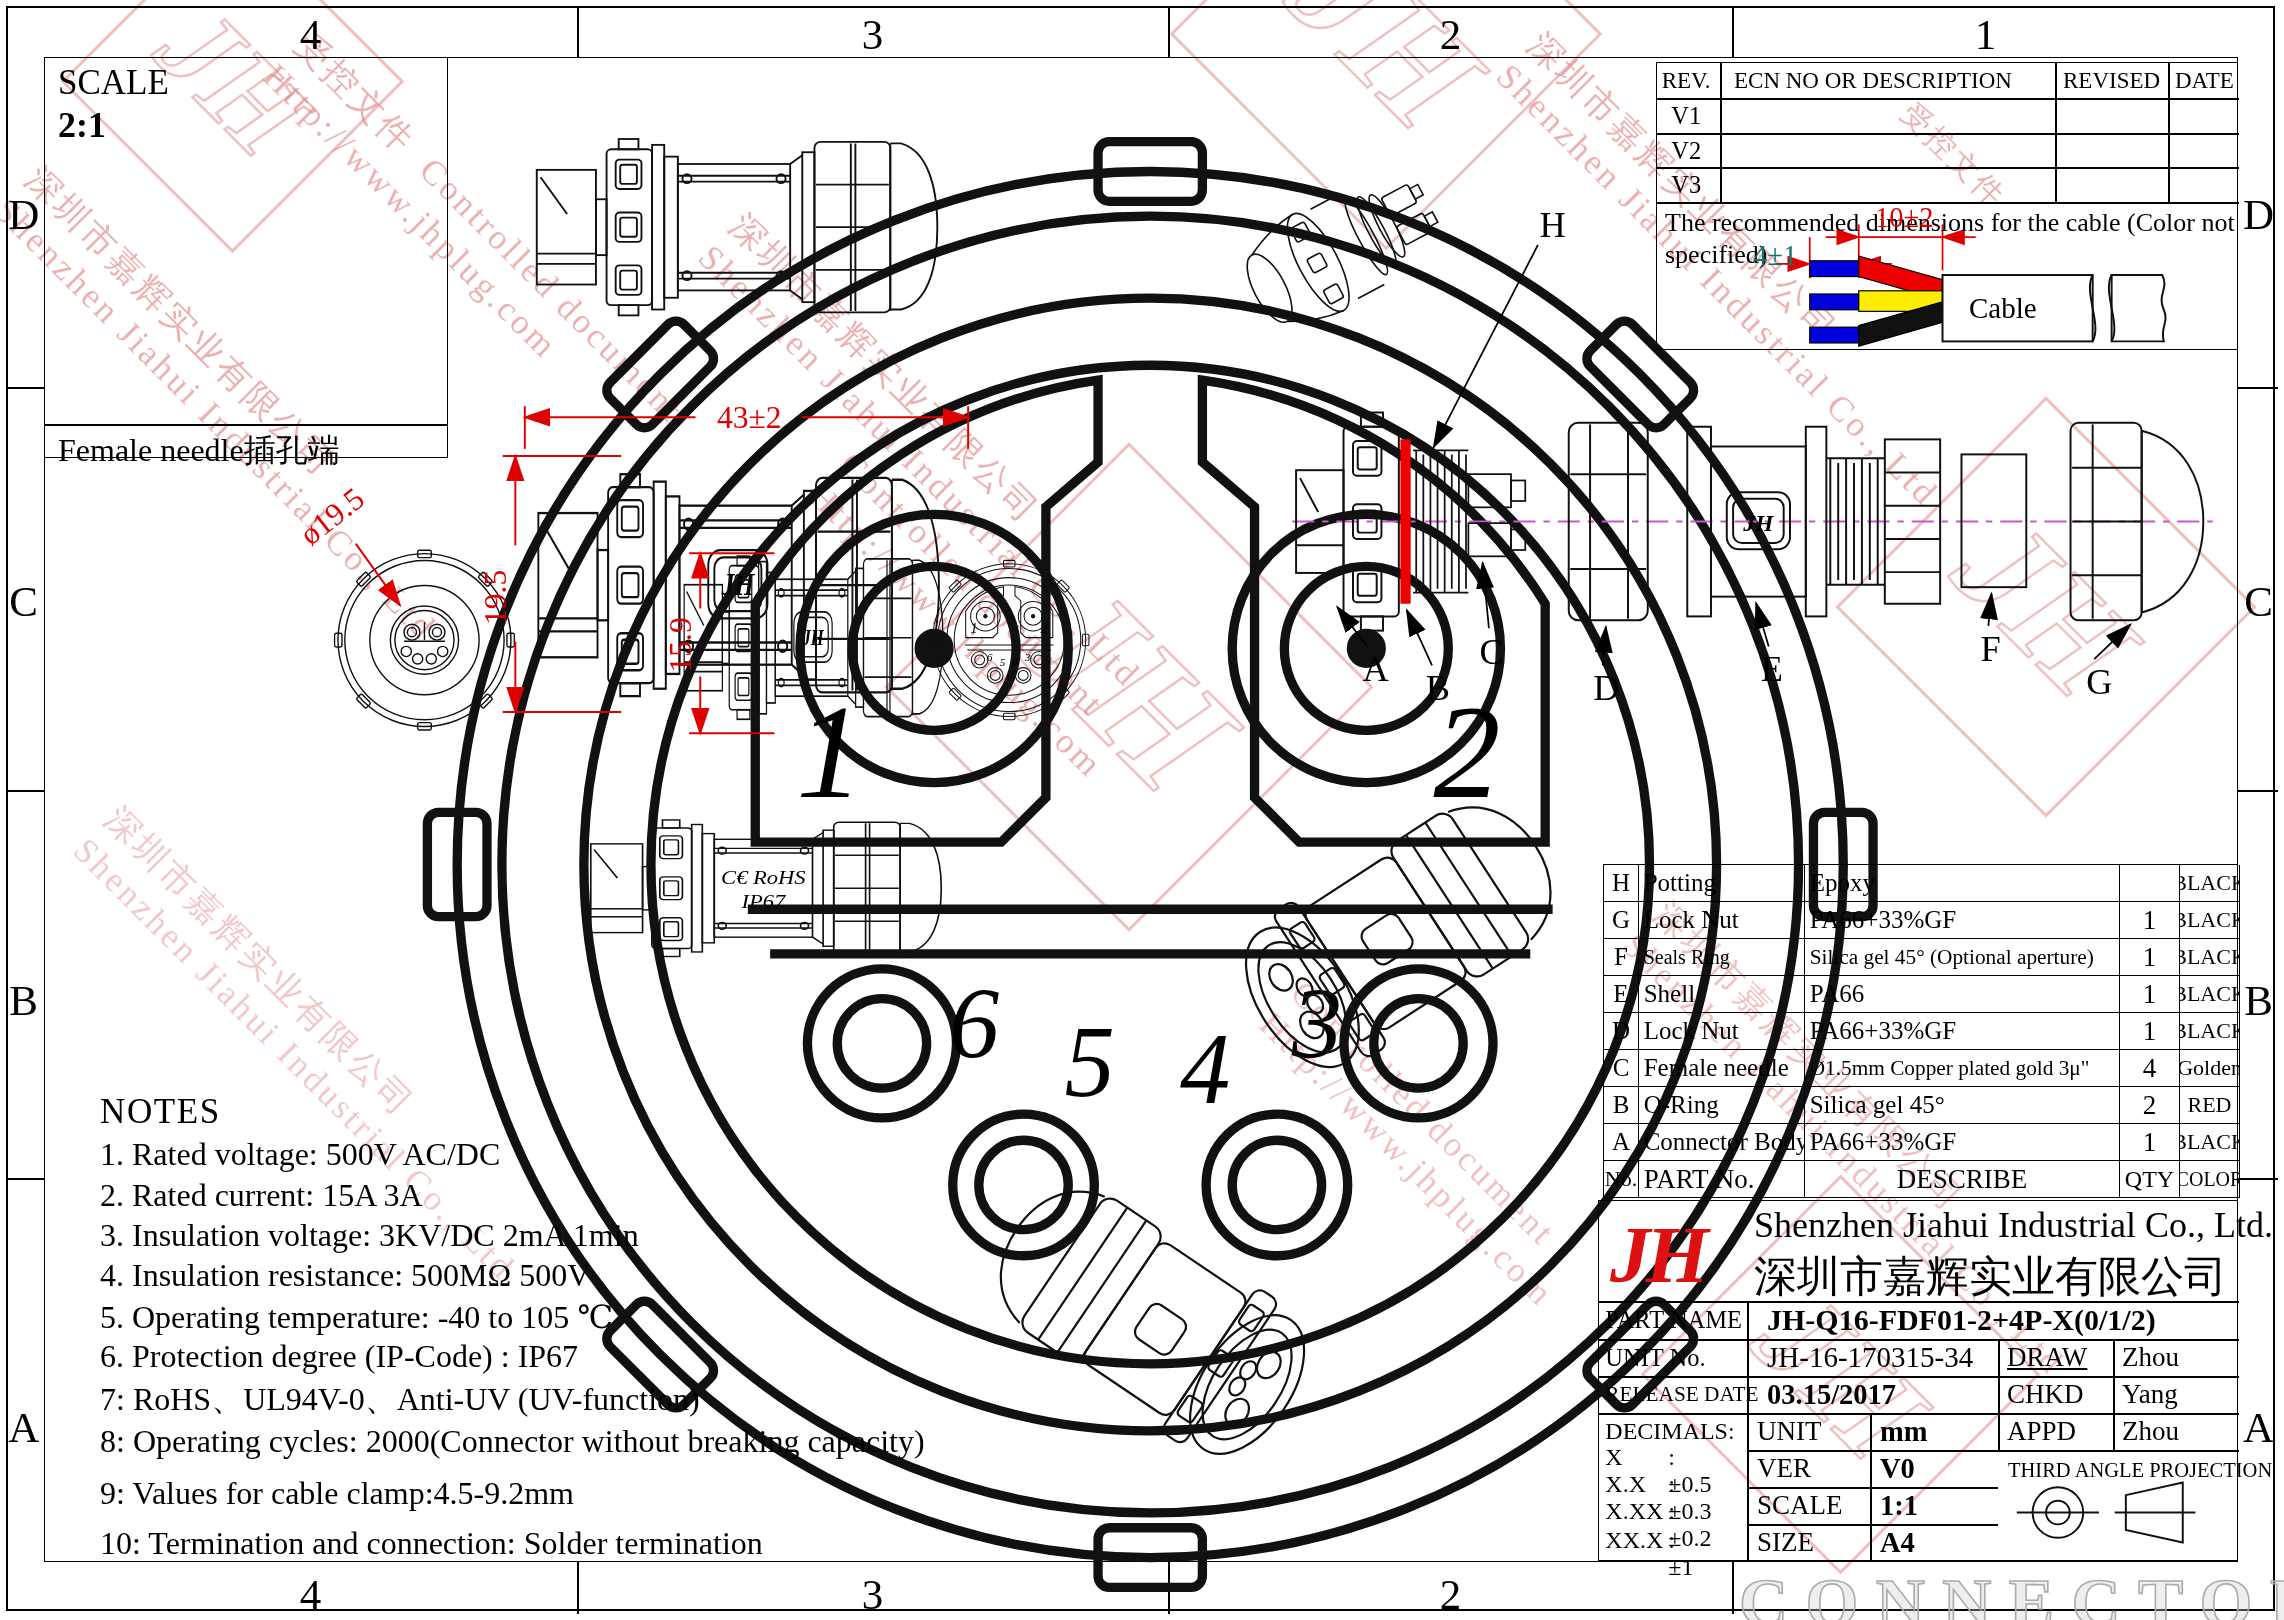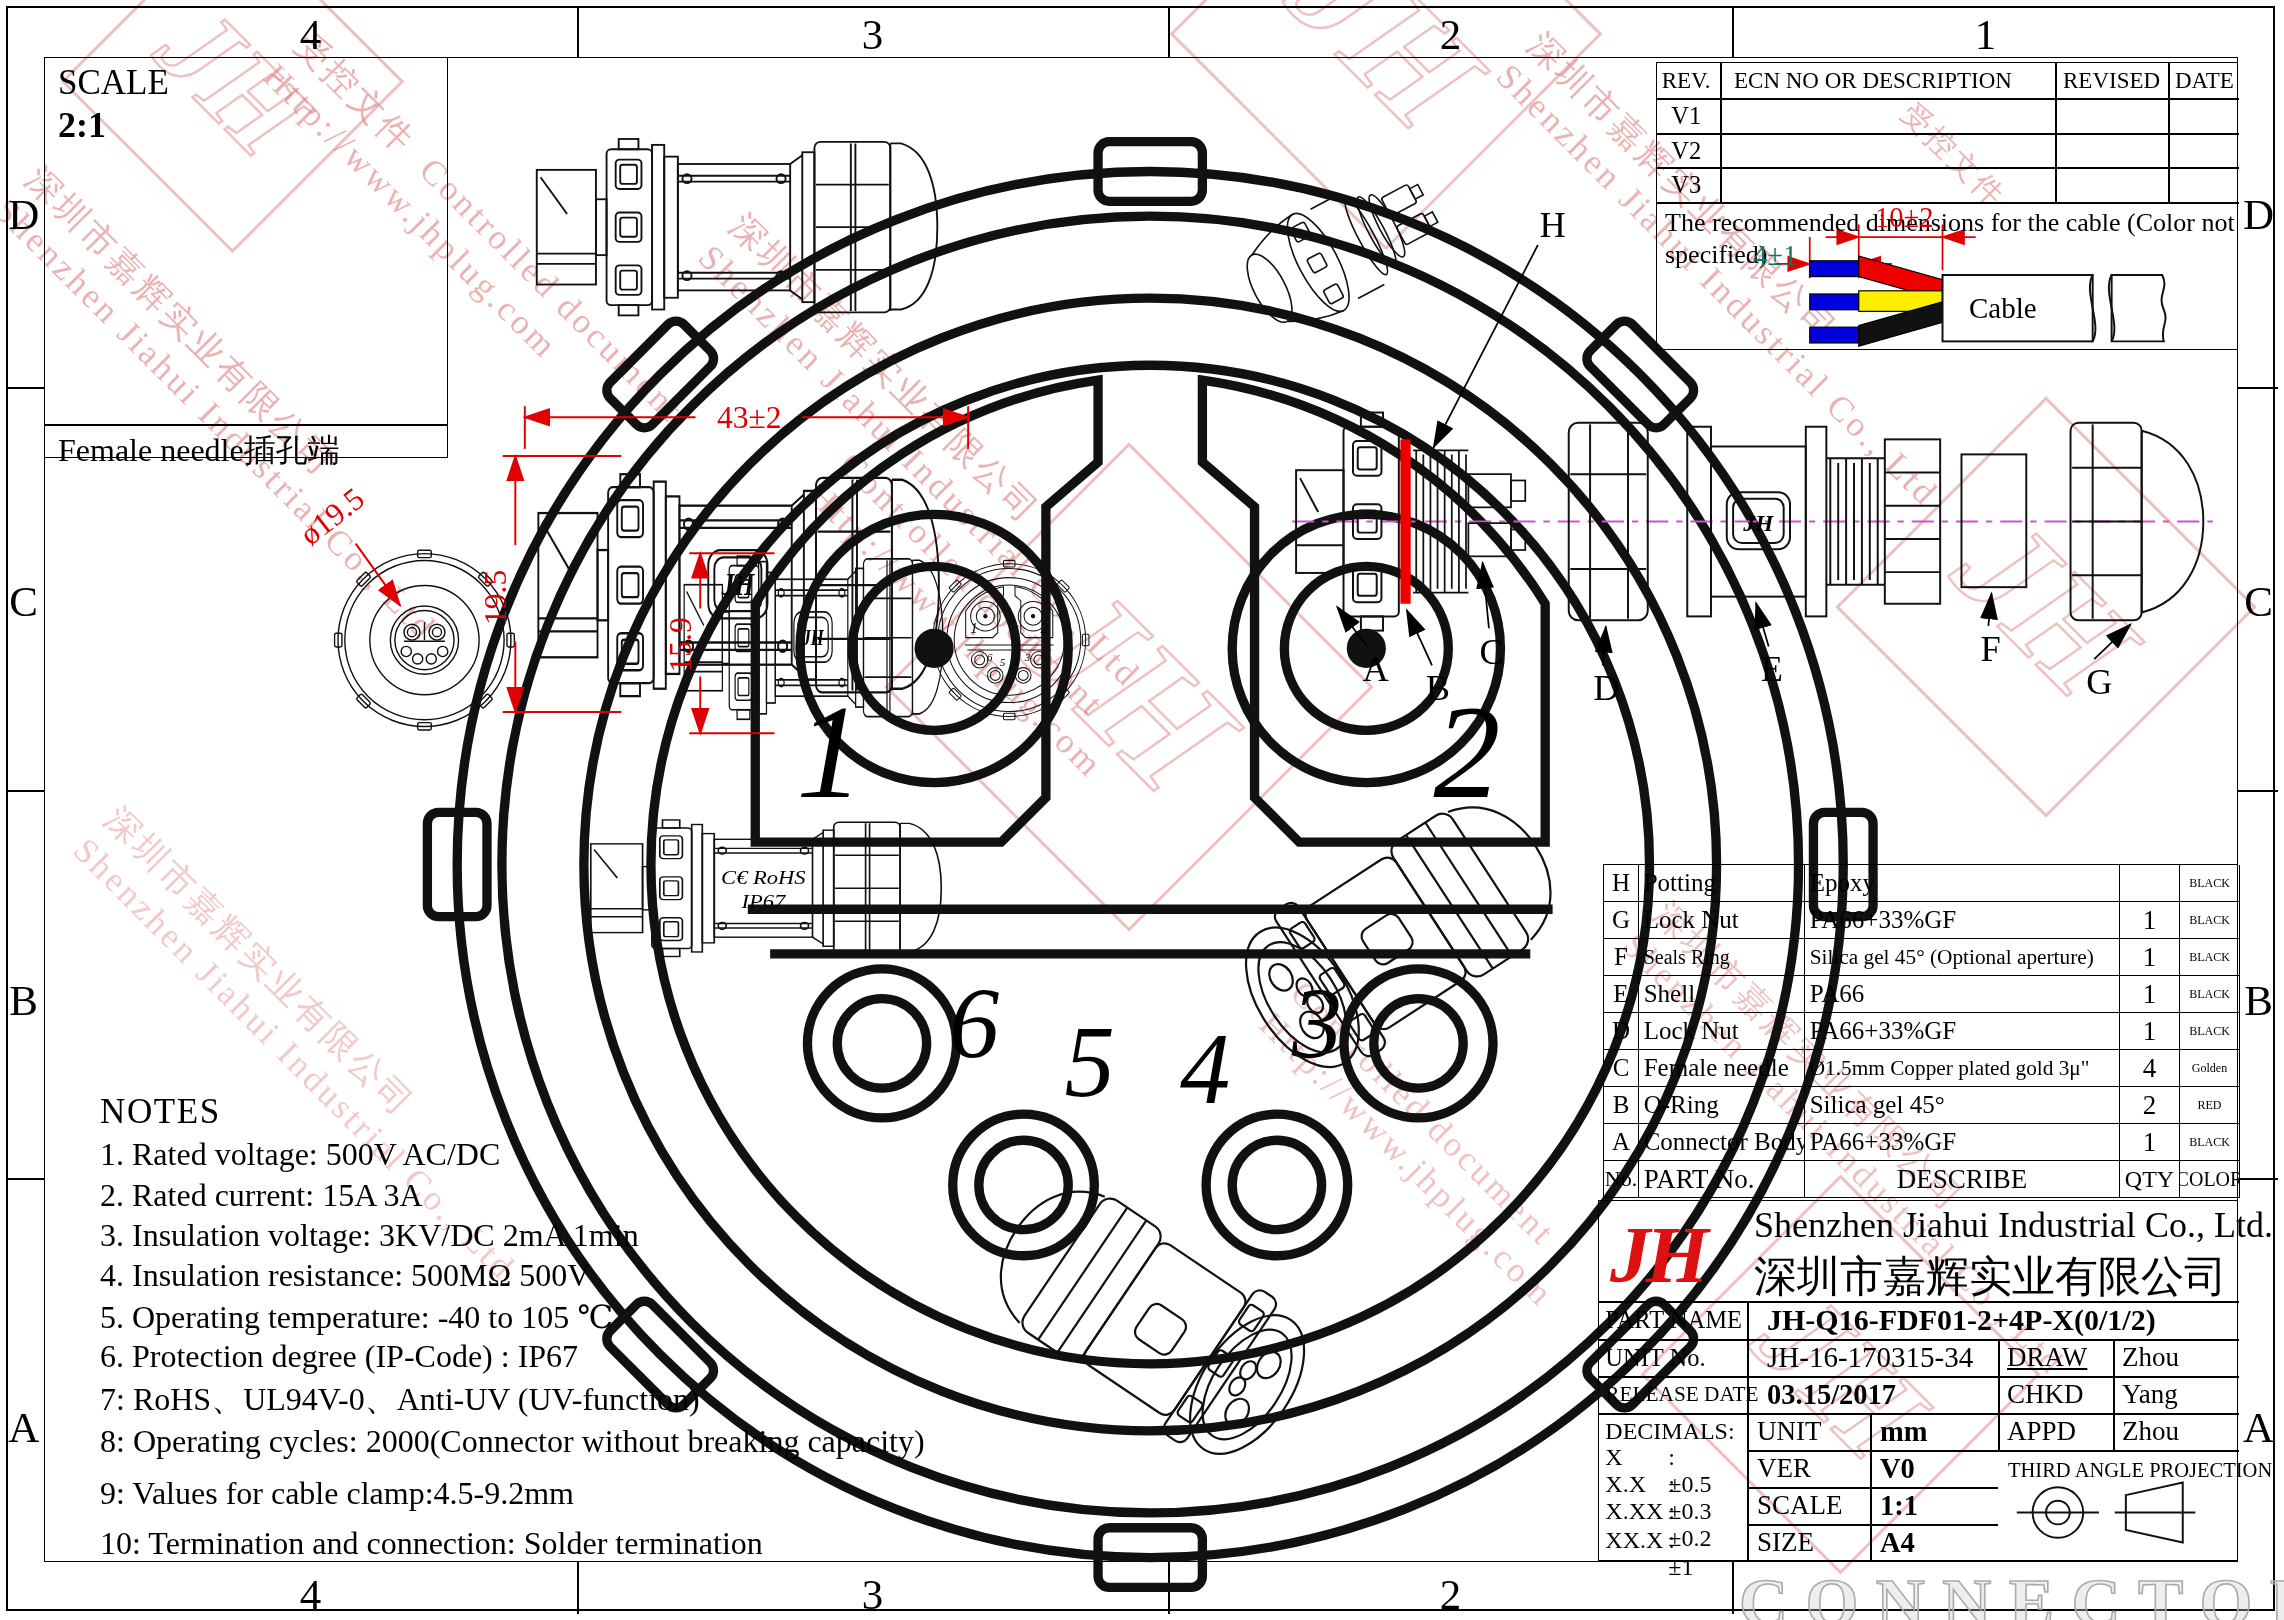--- a/index.html
+++ b/index.html
@@ -22,21 +22,21 @@
           -webkit-text-stroke:2.4px rgba(222,130,130,.5);}
   .connector-wm{position:absolute;font-weight:bold;letter-spacing:17.4px;font-size:68px;
           color:rgba(205,205,205,.35);-webkit-text-stroke:1.6px #ababab;pointer-events:none;}
   .notesitem{position:absolute;font-size:32px;white-space:nowrap;}
   .bomgrid{position:absolute;left:1603px;top:864px;width:635px;height:334px;
            display:grid;grid-template-columns:35px 166px 315px 60px 60px;grid-auto-rows:37px;
            border-top:1.6px solid #000;border-left:1.6px solid #000;box-sizing:border-box;}
   .bc{border-right:1.6px solid #000;border-bottom:1.6px solid #000;display:flex;align-items:center;
       padding:0 4.7px;font-size:25px;overflow:hidden;white-space:nowrap;box-sizing:border-box;}
   .ctr{justify-content:center;padding:0;}
-  .colorv{font-size:12px;justify-content:center;padding:0;}
+  .colorv{font-size:22px;justify-content:center;padding:0;}
   .qtyv{font-size:27px;}
   .small{font-size:20px;}
   .smaller{font-size:21.3px;}
 </style>
 </head>
 <body>
 
 <div id="sheet">
 
   <div class="wmband" style="left:47px;top:158px;">

